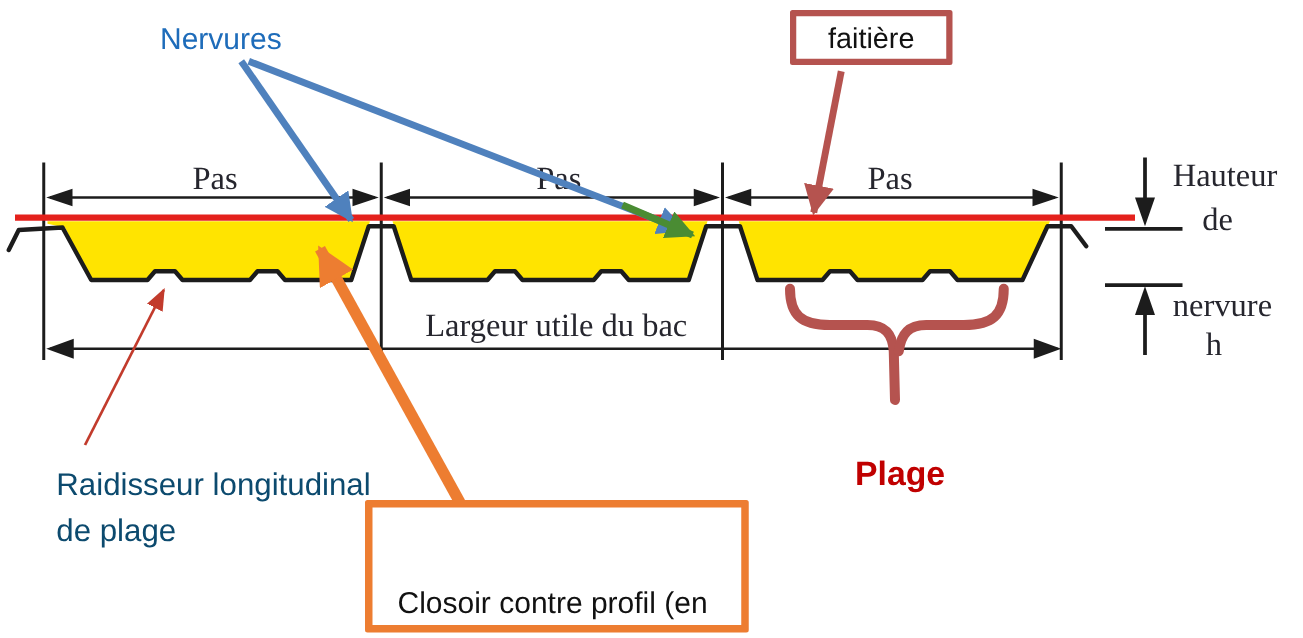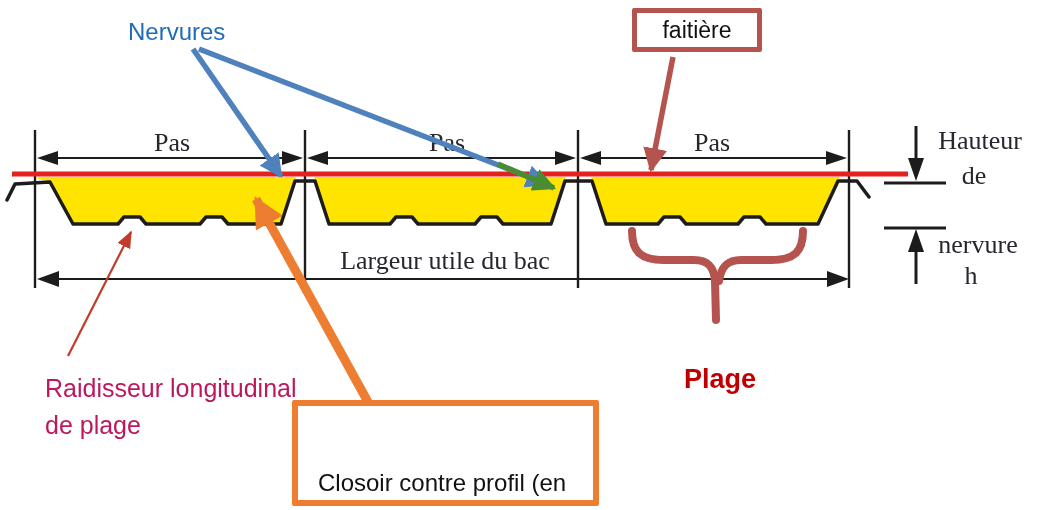--- a/index.html
+++ b/index.html
@@ -16,21 +16,21 @@
   .nervures{
     left:128px;top:18px;color:#1e6cba;font-weight:normal;font-size:24px;
   }
   .faitiere-box{
     left:613px;top:8px;width:120px;height:34px;
     border:5px solid #b5534f;border-radius:2px;background:#ffffff;
     display:flex;align-items:center;justify-content:center;
     color:#111111;font-size:23px;margin-left:19px;
   }
   .raidisseur{
-    left:45px;top:370px;color:#be185d;font-size:25px;line-height:37px;
+    left:45px;top:370px;color:#0c4a6e;font-size:25px;line-height:37px;
   }
   .plage{
     left:684px;top:364px;color:#c00000;font-weight:bold;font-size:27px;text-align:right;
   }
   .closoir-box{
     left:292px;top:400px;width:265px;height:66px;
     border:6px solid #ed7d31;border-radius:2px;background:#ffffff;
     padding:14px 10px 14px 20px;
     color:#111111;font-size:24px;line-height:42px;
   }

